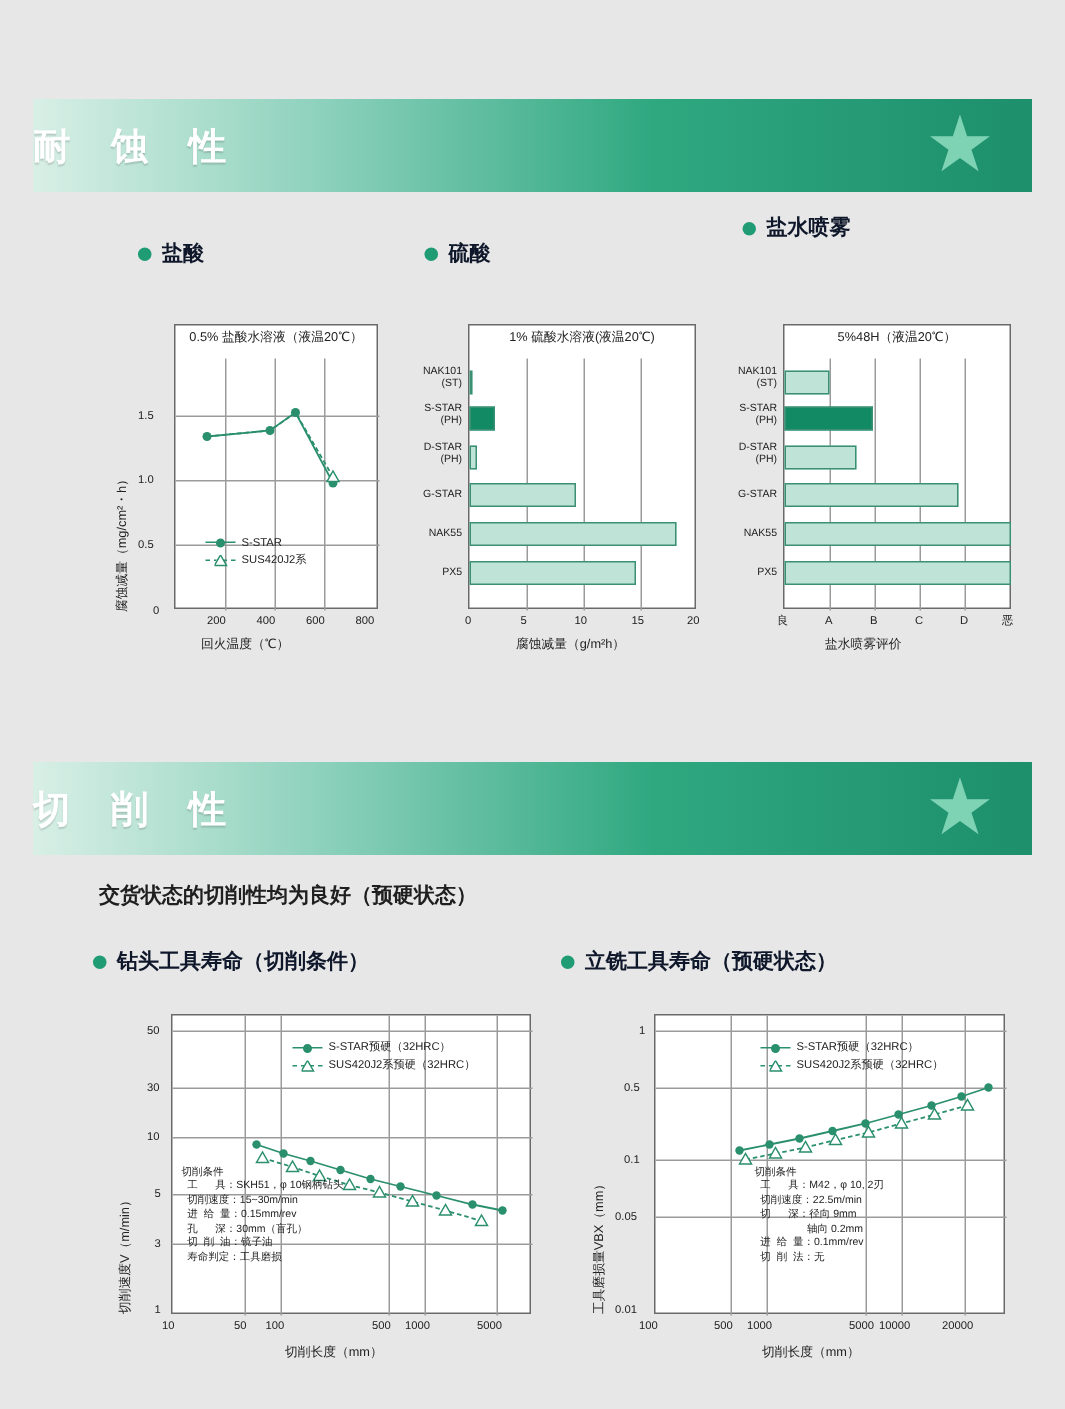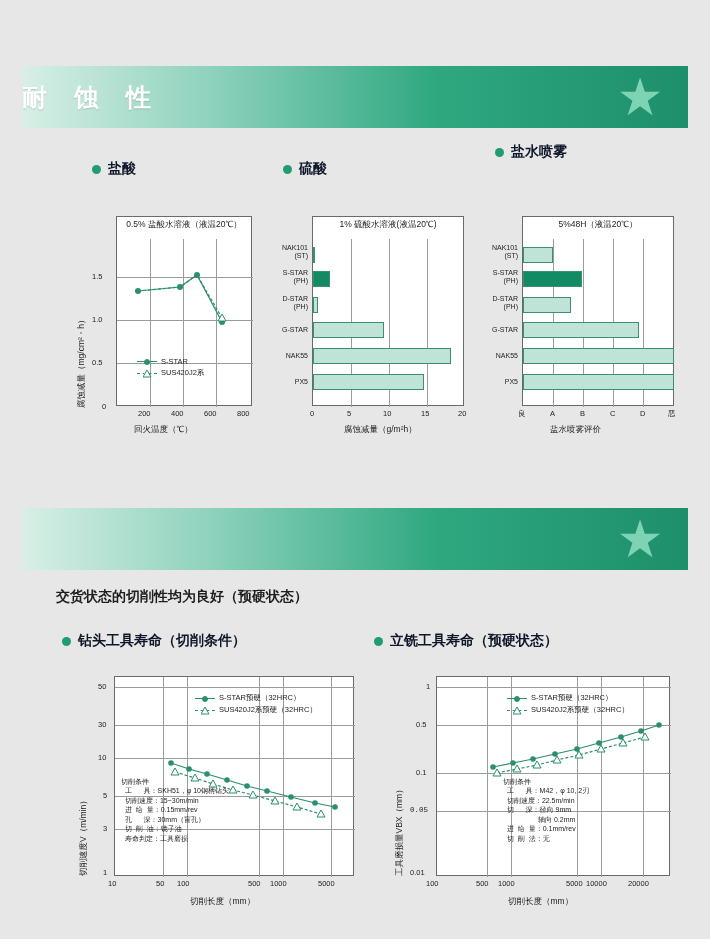--- a/index.html
+++ b/index.html
@@ -217,25 +217,26 @@
     <div class="tick" style="left:78px; top:193px;">A</div>
     <div class="tick" style="left:108px; top:193px;">B</div>
     <div class="tick" style="left:138px; top:193px;">C</div>
     <div class="tick" style="left:168px; top:193px;">D</div>
     <div class="tick" style="left:196px; top:193px;">恶</div>
     <div class="axis-label" style="left:78px; top:208px;">盐水喷雾评价</div>
   </div>
 
   <div class="banner-wrap" style="top:508px;">
     <div class="banner">
+      <div class="title">切 削 性</div>
       <div class="star">★</div>
     </div>
   </div>
 
-  <div class="headline" style="left:56px; top:588px;text-align:right;">交货状态的切削性均为良好（预硬状态）</div>
+  <div class="headline" style="left:66px; top:588px;text-align:right;">交货状态的切削性均为良好（预硬状态）</div>
 
   <div class="bullet card" style="left:62px; top:632px;">
     <span class="dot"></span>
     <span class="txt">钻头工具寿命（切削条件）</span>
   </div>
   <div class="bullet card" style="left:374px; top:632px;">
     <span class="dot"></span>
     <span class="txt">立铣工具寿命（预硬状态）</span>
   </div>
 
@@ -386,21 +387,21 @@
   切削速度：22.5m/min
   切      深：径向 9mm
                   轴向 0.2mm
   进  给  量：0.1mm/rev
   切  削  法：无</div>
     </div>
 
     <div class="tick" style="left:38px; top:6px;">1</div>
     <div class="tick" style="left:28px; top:44px;">0.5</div>
     <div class="tick" style="left:28px; top:92px;">0.1</div>
-    <div class="tick" style="left:22px; top:130px;font-family:Liberation Mono, monospace;">0.05</div>
+    <div class="tick" style="left:22px; top:130px;">0.05</div>
     <div class="tick" style="left:22px; top:192px;">0.01</div>
 
     <div class="tick" style="left:38px;  top:203px;">100</div>
     <div class="tick" style="left:88px;  top:203px;">500</div>
     <div class="tick" style="left:110px; top:203px;">1000</div>
     <div class="tick" style="left:178px; top:203px;">5000</div>
     <div class="tick" style="left:198px; top:203px;">10000</div>
     <div class="tick" style="left:240px; top:203px;">20000</div>
     <div class="axis-label" style="left:120px; top:220px;">切削长度（mm）</div>
   </div>

